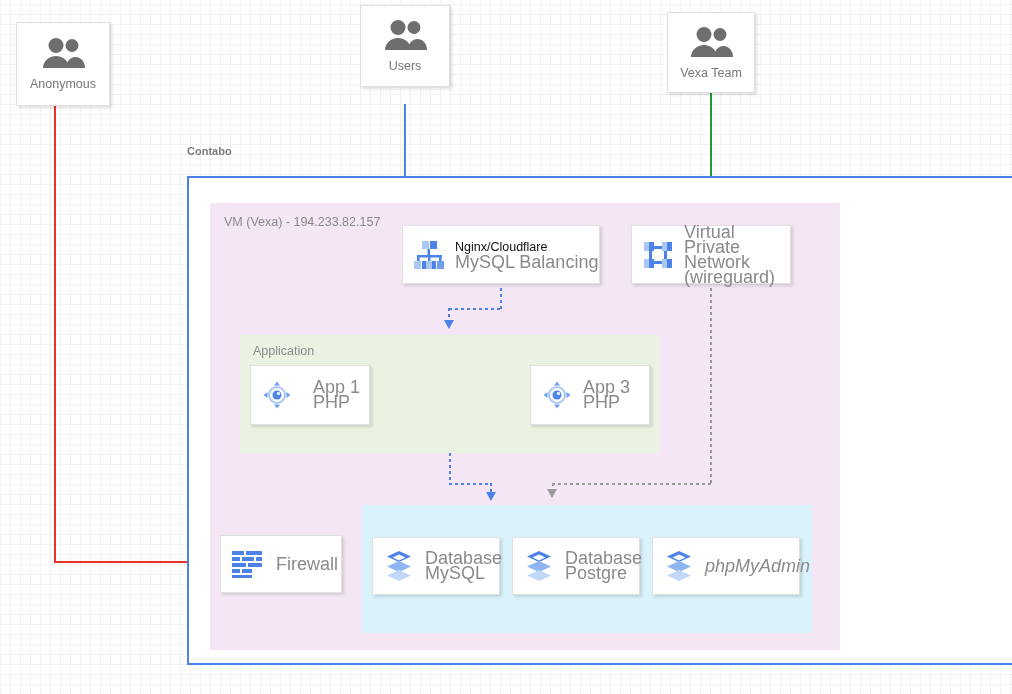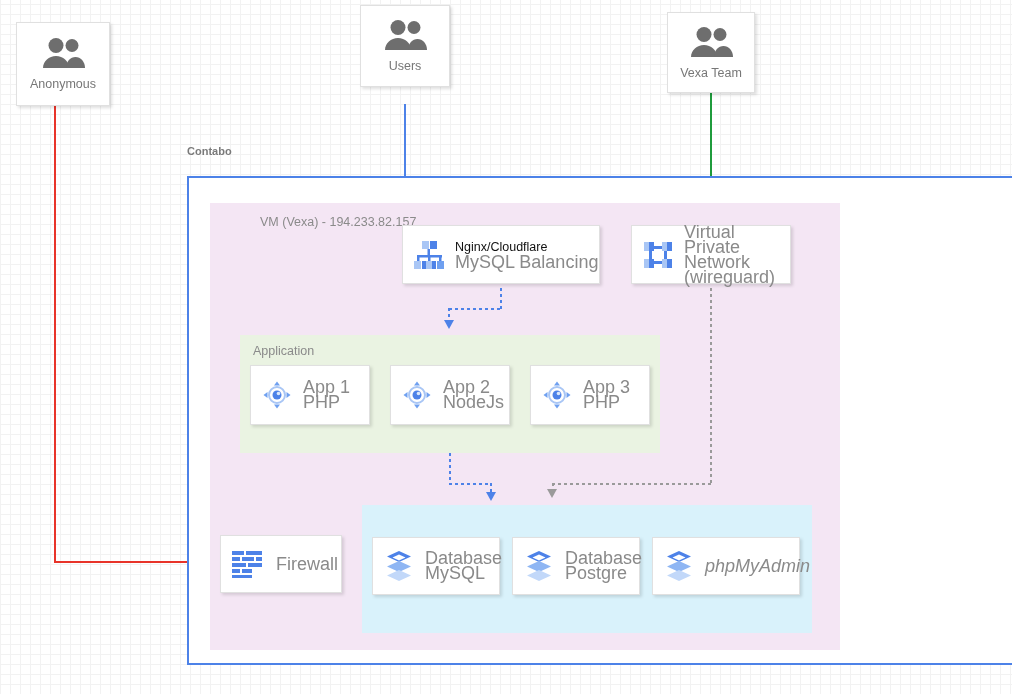--- a/index.html
+++ b/index.html
@@ -86,21 +86,21 @@
     background: #ffffff;
   }
   .group-contabo > .gtitle {
     top: -33px;
     left: -2px;
     font-size: 11px;
     font-weight: bold;
     color: #7a7a7a;
   }
   .group-vm  { background: #f4e6f4; border: none; }
-  .group-vm > .gtitle { top: 12px; left: 14px; margin-left: 36px; }
+  .group-vm > .gtitle { top: 12px; left: 14px; }
   .group-app { background: #eaf3e2; border: none; }
   .group-app > .gtitle { top: 9px; left: 13px; }
   .group-db  { background: #d9f2fb; border: none; }
 
   
   .line { position: absolute; }
   .arrow { position: absolute; width: 0; height: 0; }
   .arrow-down { border-left: 5px solid transparent; border-right: 5px solid transparent; }
   .arrow-right { border-top: 5px solid transparent; border-bottom: 5px solid transparent; }
 
@@ -254,55 +254,38 @@
         <rect x="24" y="19" width="5" height="9" fill="#4d82e8"></rect>
       </svg>
     </span>
     <span class="txt">
       <span class="t-muted">Virtual</span>
       <span class="t-muted">Private Network</span>
       <span class="t-muted">(wireguard)</span>
     </span>
   </div>
 
-  <div class="card hcard" style="left:250px; top:365px; width:120px; height:60px;">
+  <div class="card hcard" style="left:250px; top:365px; width:120px; height:60px;gap:10px;">
     <span class="ico">
       <svg width="30" height="30" viewBox="0 0 30 30" aria-hidden="true">
         <circle cx="15" cy="15" r="8" fill="none" stroke="#a9c6f5" stroke-width="2"></circle>
         <circle cx="15" cy="15" r="4.5" fill="#4d82e8"></circle>
         <circle cx="16.5" cy="13.5" r="1.8" fill="#dbe8fb"></circle>
         <path d="M15 1.5l3 4h-6z" fill="#6fa0f0"></path>
         <path d="M15 28.5l3-4h-6z" fill="#6fa0f0"></path>
         <path d="M1.5 15l4-3v6z" fill="#6fa0f0"></path>
         <path d="M28.5 15l-4-3v6z" fill="#6fa0f0"></path>
       </svg>
     </span>
     <span class="txt">
       <span class="t-muted">App 1</span>
       <span class="t-muted">PHP</span>
     </span>
   </div>
 
-  <div class="card hcard" style="left:390px; top:365px; width:120px; height:60px;">
-    <span class="ico">
-      <svg width="30" height="30" viewBox="0 0 30 30" aria-hidden="true">
-        <circle cx="15" cy="15" r="8" fill="none" stroke="#a9c6f5" stroke-width="2"></circle>
-        <circle cx="15" cy="15" r="4.5" fill="#4d82e8"></circle>
-        <circle cx="16.5" cy="13.5" r="1.8" fill="#dbe8fb"></circle>
-        <path d="M15 1.5l3 4h-6z" fill="#6fa0f0"></path>
-        <path d="M15 28.5l3-4h-6z" fill="#6fa0f0"></path>
-        <path d="M1.5 15l4-3v6z" fill="#6fa0f0"></path>
-        <path d="M28.5 15l-4-3v6z" fill="#6fa0f0"></path>
-      </svg>
-    </span>
-    <span class="txt">
-      <span class="t-muted">App 2</span>
-      <span class="t-muted">NodeJs</span>
-    </span>
-  </div>
 
   <div class="card hcard" style="left:530px; top:365px; width:120px; height:60px;">
     <span class="ico">
       <svg width="30" height="30" viewBox="0 0 30 30" aria-hidden="true">
         <circle cx="15" cy="15" r="8" fill="none" stroke="#a9c6f5" stroke-width="2"></circle>
         <circle cx="15" cy="15" r="4.5" fill="#4d82e8"></circle>
         <circle cx="16.5" cy="13.5" r="1.8" fill="#dbe8fb"></circle>
         <path d="M15 1.5l3 4h-6z" fill="#6fa0f0"></path>
         <path d="M15 28.5l3-4h-6z" fill="#6fa0f0"></path>
         <path d="M1.5 15l4-3v6z" fill="#6fa0f0"></path>

